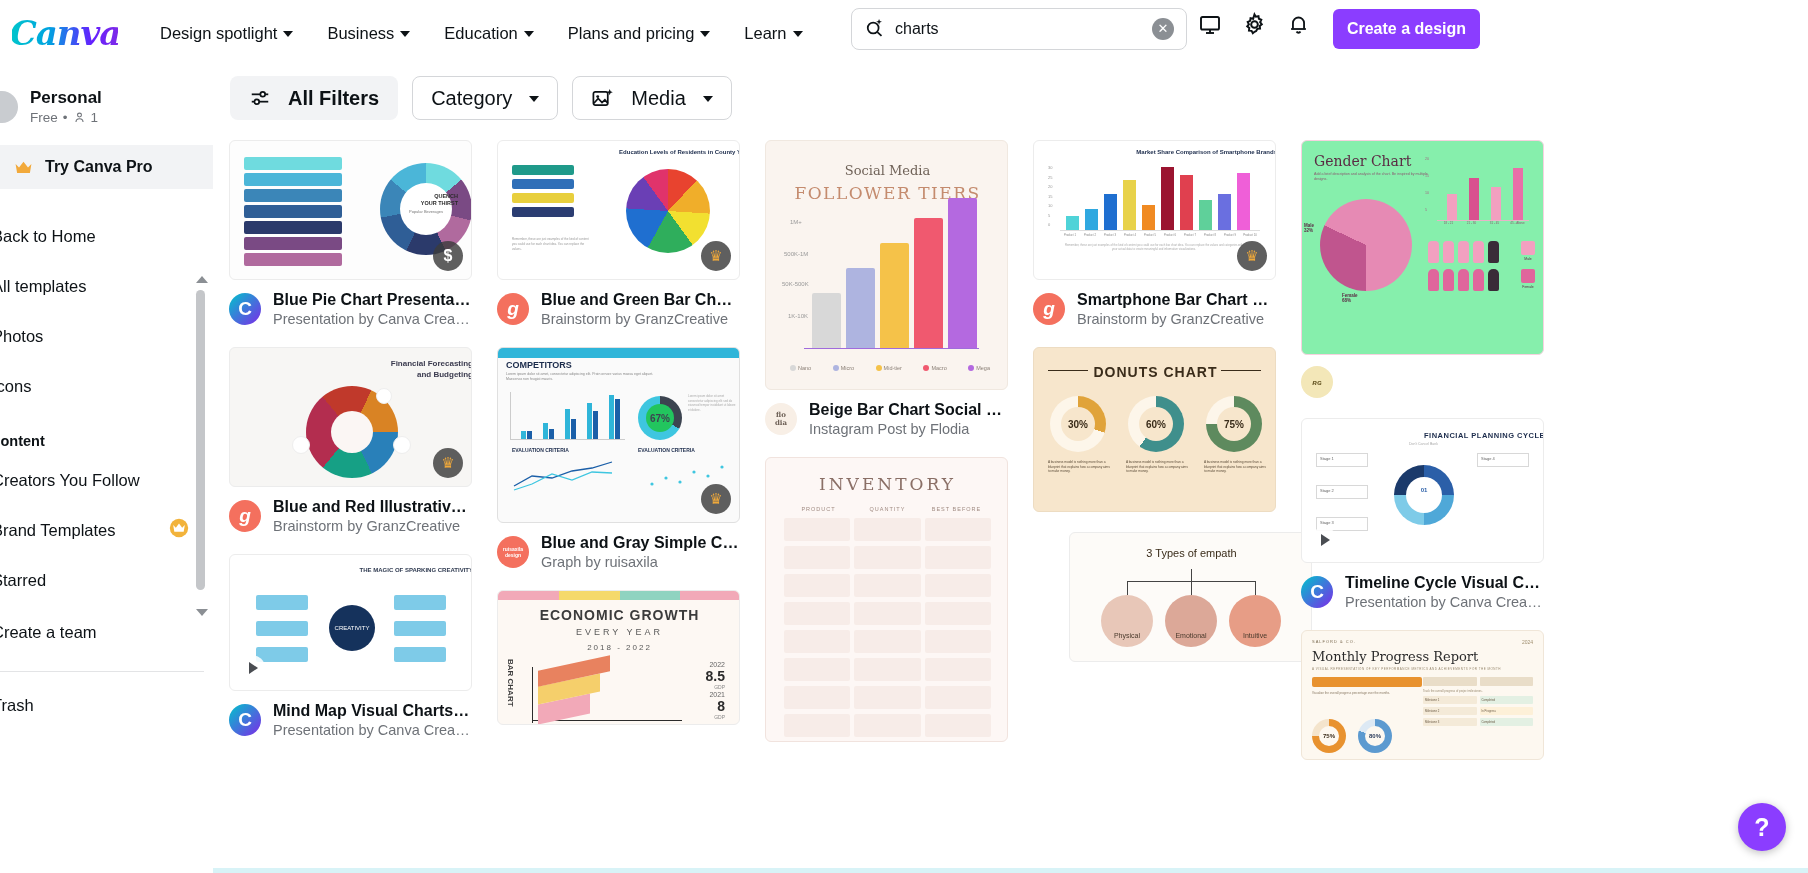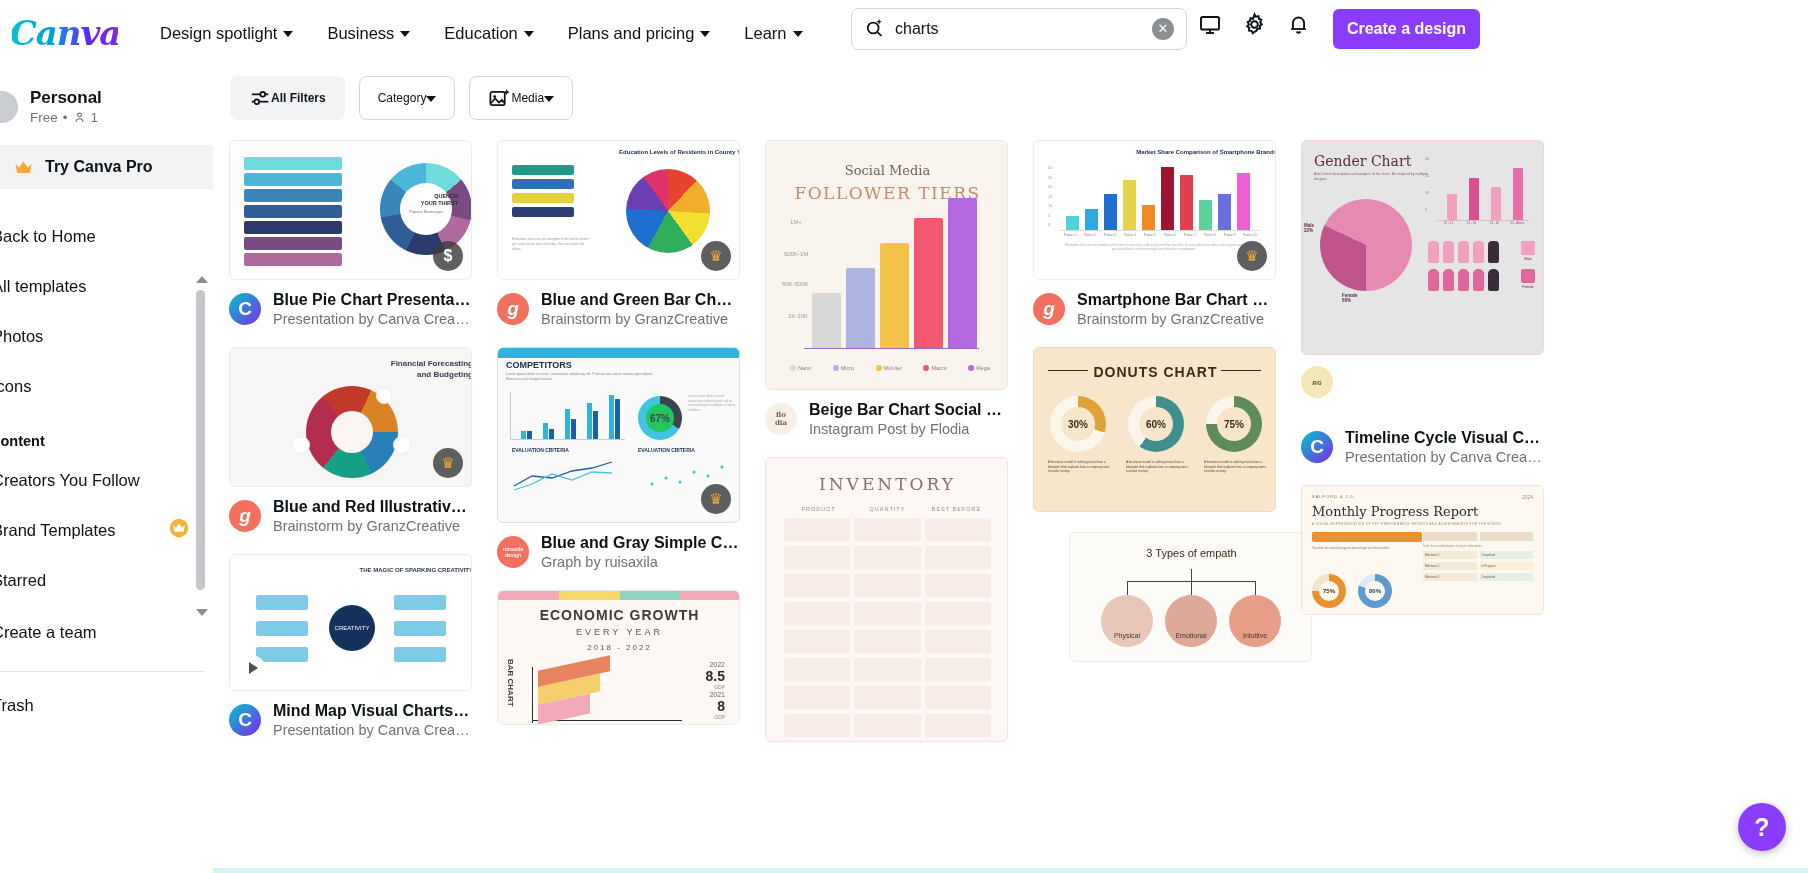--- a/index.html
+++ b/index.html
@@ -123,23 +123,23 @@
   .scroll-arrow.up { top: 0; border-bottom: 7px solid #8b8f94; }
   .scroll-arrow.down { bottom: 0; border-top: 7px solid #8b8f94; }
 
   
   .filterbar {
     position: absolute; left: 213px; top: 66px; width: 1595px; height: 64px;
     background: #fff; display: flex; align-items: center; gap: 14px;
     padding-left: 17px; z-index: 18;
   }
   .chip {
-    display: flex; align-items: center; gap: 0;
+    display: flex; align-items: center; gap: 17px;
     height: 44px; padding: 0 18px; border-radius: 8px;
-    font-size: 12px; color: #0d1216; cursor: pointer;
+    font-size: 20px; color: #0d1216; cursor: pointer;
     border: 1.5px solid #d4d6d9; background: #fff; white-space: nowrap;
     font-family: "Liberation Sans", sans-serif;
   }
   .chip.filled { background: #f2f3f5; border-color: transparent; font-weight: 700; }
 
   
   .results {
     position: absolute; left: 213px; top: 130px;
     width: 1595px; height: 743px; overflow: hidden; background: #fff;
   }
@@ -698,21 +698,21 @@
         <div style="position:absolute;left:31px;top:62px;width:52px;height:52px;border-radius:50%;background:#e8c7b8;display:flex;align-items:flex-end;justify-content:center;padding-bottom:8px;font-size:7px;color:#4a3a2c;">Physical</div>
         <div style="position:absolute;left:95px;top:62px;width:52px;height:52px;border-radius:50%;background:#dca898;display:flex;align-items:flex-end;justify-content:center;padding-bottom:8px;font-size:7px;color:#4a3a2c;">Emotional</div>
         <div style="position:absolute;left:159px;top:62px;width:52px;height:52px;border-radius:50%;background:#e79d86;display:flex;align-items:flex-end;justify-content:center;padding-bottom:8px;font-size:7px;color:#4a3a2c;">Intuitive</div>
       </div>
     </div>
   </div>
 
   <div class="col">
 
     <div class="card">
-      <div class="thumb" style="height:215px;background:#e5e5e5;border:1px solid #f6d2df;">
+      <div class="thumb" style="height:215px;background:#86efac;border:1px solid #f6d2df;">
         <div style="position:absolute;left:12px;top:12px;font-size:14px;color:#5a2b44;font-family:'DejaVu Serif',serif;">Gender Chart</div>
         <div style="position:absolute;left:12px;top:31px;width:115px;font-size:3.6px;line-height:5px;color:#8a5a70;">Add a brief description and analysis of the chart. Be inspired by multiple designs.</div>
 
         <div style="position:absolute;right:10px;top:10px;width:108px;height:78px;">
           <div style="position:absolute;left:0;top:0;font-size:3.6px;color:#a06a84;line-height:17px;">20<br>15<br>10<br>5</div>
           <div style="position:absolute;left:12px;top:4px;width:92px;height:66px;border-bottom:0.5px solid #e8b5c8;">
             <div class="tb" style="left:10px;bottom:0;width:10px;height:26px;background:#f2a0c0;"></div>
             <div class="tb" style="left:32px;bottom:0;width:10px;height:42px;background:#d9518f;"></div>
             <div class="tb" style="left:54px;bottom:0;width:10px;height:33px;background:#f2a0c0;"></div>
             <div class="tb" style="left:76px;bottom:0;width:10px;height:52px;background:#e86fa8;"></div>
@@ -749,20 +749,34 @@
         <div style="position:absolute;right:8px;top:128px;font-size:3.4px;color:#5a2b44;text-align:center;">
           <div style="width:14px;height:14px;background:#e0669c;border-radius:2px;margin-bottom:2px;"></div>Female
         </div>
       </div>
       <div class="meta">
         <div class="meta-avatar" style="background:#f3e7b8;color:#6b5c2a;font-size:8px;font-style:italic;">ʀɢ</div>
       </div>
     </div>
 
     <div class="card">
+      <div class="thumb" style="height:145px;background:#fff;border:1px solid #ececec;">
+        <div class="ttitle" style="position:absolute;left:0;top:12px;width:243px;font-size:7.5px;letter-spacing:0.5px;color:#1b2b4b;">FINANCIAL PLANNING CYCLE</div>
+        <div style="position:absolute;left:0;top:23px;width:243px;text-align:center;font-size:3.5px;color:#aaa;">Don't Cancel Bank</div>
+        <div style="position:absolute;left:14px;top:34px;width:52px;height:14px;border:0.5px solid #d8d8d8;font-size:4px;color:#666;padding:2px 3px;">Stage 1</div>
+        <div style="position:absolute;left:14px;top:66px;width:52px;height:14px;border:0.5px solid #d8d8d8;font-size:4px;color:#666;padding:2px 3px;">Stage 2</div>
+        <div style="position:absolute;left:14px;top:98px;width:52px;height:14px;border:0.5px solid #d8d8d8;font-size:4px;color:#666;padding:2px 3px;">Stage 3</div>
+        <div style="position:absolute;right:14px;top:34px;width:52px;height:14px;border:0.5px solid #d8d8d8;font-size:4px;color:#666;padding:2px 3px;">Stage 4</div>
+        <div style="position:absolute;left:92px;top:46px;width:60px;height:60px;border-radius:50%;background:conic-gradient(#2b5fa8 0 25%,#4fa8d8 25% 50%,#7ecbe8 50% 75%,#1b3a6b 75% 100%);"></div>
+        <div style="position:absolute;left:104px;top:58px;width:36px;height:36px;border-radius:50%;background:#fff;"></div>
+        <div style="position:absolute;left:108px;top:68px;width:28px;text-align:center;font-size:6px;font-weight:700;color:#2b5fa8;">01</div>
+        <div class="play-badge">
+              <span class="play-tri"></span>
+            </div>
+      </div>
       <div class="meta">
         <div class="meta-avatar" style="background:linear-gradient(135deg,#00c4cc,#7d2ae8);">C</div>
         <div class="meta-text">
           <div class="meta-title">Timeline Cycle Visual Ch…</div>
           <div class="meta-sub">Presentation by Canva Creati…</div>
         </div>
       </div>
     </div>
 
     <div class="card">

